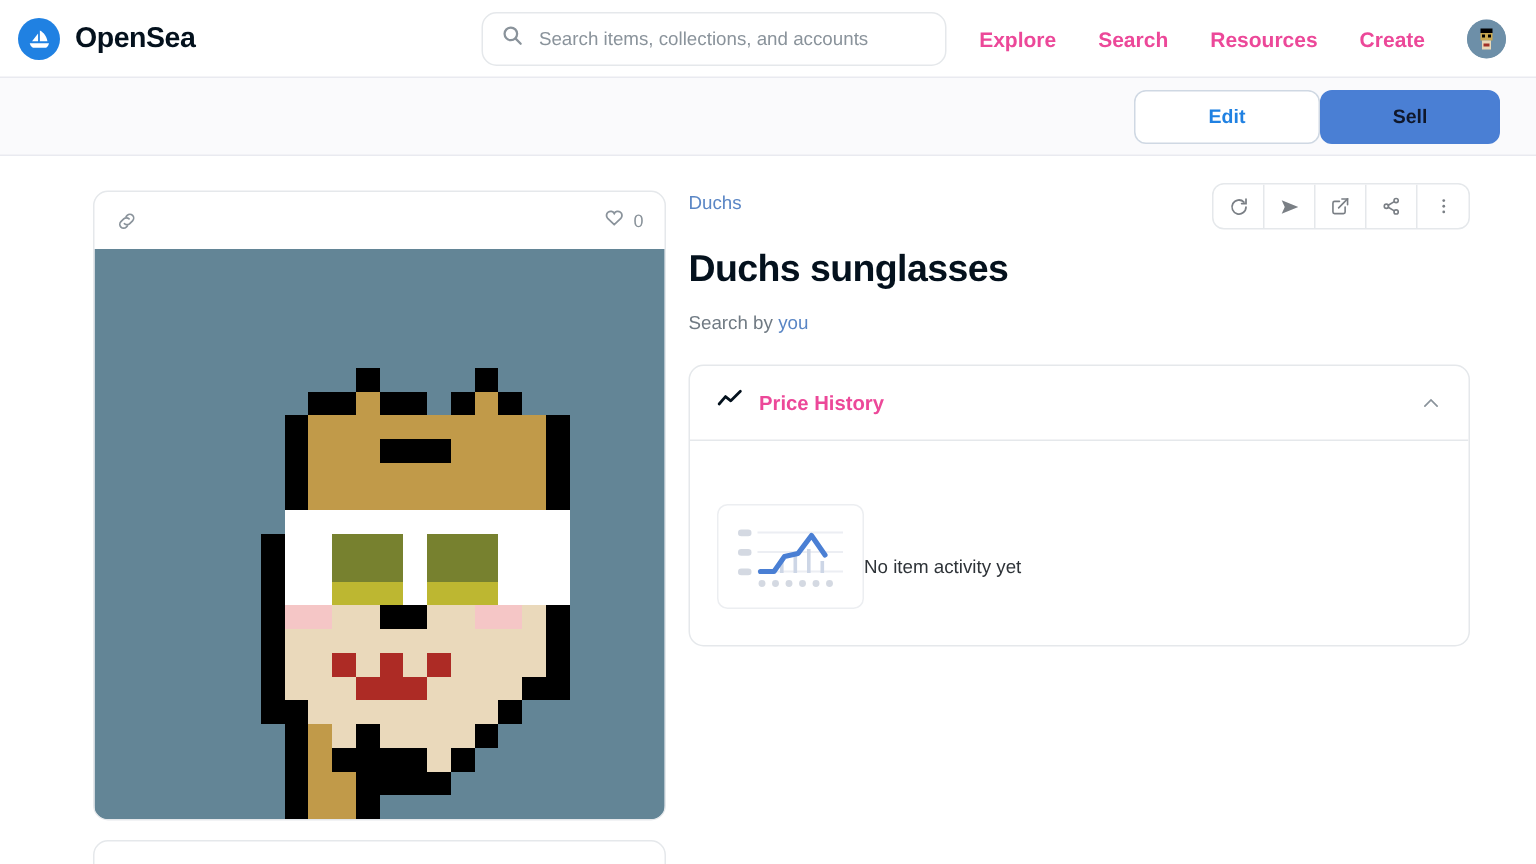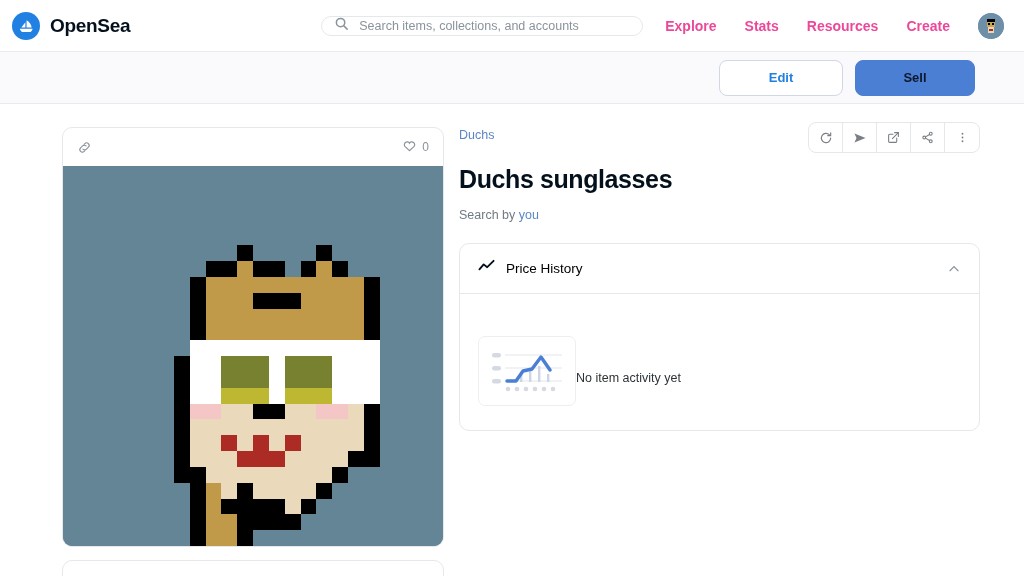--- a/index.html
+++ b/index.html
@@ -29,21 +29,21 @@
     display: flex; align-items: center; justify-content: center;
   }
   .brand-logo svg { display: block; }
   .brand-name {
     font-size: 19px; font-weight: bold; letter-spacing: -0.3px;
     color: #04111d;
   }
 
   .search-wrap {
     margin-left: 191px;
-    width: 389px; height: 20px;
+    width: 389px; height: 36px;
     border: 1px solid #e5e8eb;
     border-radius: 10px;
     background: #fff;
     display: flex; align-items: center;
     padding: 0 12px;
     gap: 10px;
   }
   .search-wrap input {
     border: none; outline: none;
     font-family: "Liberation Sans", sans-serif;
@@ -71,22 +71,21 @@
     flex: 0 0 auto;
     position: relative;
   }
 
   
   .subbar {
     height: 52px;
     background: #fafafc;
     border-bottom: 1px solid #e9eaf0;
     display: flex; align-items: center; justify-content: flex-end;
-    gap: 12px;
-    padding-right: 49px;
+    padding-right: 24px;
   }
   .btn {
     height: 36px;
     border-radius: 8px;
     font-size: 13px; font-weight: bold;
     display: flex; align-items: center; justify-content: center;
     cursor: pointer;
   }
   .btn-edit {
     width: 124px; background: #fff;
@@ -182,21 +181,21 @@
     overflow: hidden;
   }
   .panel-head {
     height: 49px;
     display: flex; align-items: center;
     padding: 0 18px;
     gap: 11px;
     cursor: pointer;
   }
   .panel-head .ptitle {
-    font-size: 13.5px; font-weight: normal; color: #000000;
+    font-size: 13.5px; font-weight: bold; color: #ec4899;
   }
   .panel-head .chev { margin-left: auto; color: #8a939b; display: flex; }
   .panel-body { border-top: 1px solid #e5e8eb; padding: 20px 18px 24px; }
 
   .select {
     width: 160px; height: 38px;
     border: 1px solid #e5e8eb;
     border-radius: 8px;
     display: flex; align-items: center;
     padding: 0 12px;
@@ -241,21 +240,21 @@
       <svg width="15" height="15" viewBox="0 0 24 24" fill="none" stroke="#8a939b" stroke-width="2.4" stroke-linecap="round">
         <circle cx="10.5" cy="10.5" r="6.7"></circle>
           <line x1="15.6" y1="15.6" x2="21" y2="21"></line>
       </svg>
     </span>
     <input type="text" placeholder="Search items, collections, and accounts" style="">
   </div>
 
   <div class="nav-links">
     <span class="nav-link">Explore</span>
-    <span class="nav-link">Stats</span>
+    <span class="nav-link">Search</span>
     <span class="nav-link">Resources</span>
     <span class="nav-link">Create</span>
     <span class="nav-avatar">
       <svg width="26" height="26" viewBox="0 0 26 26">
         <circle cx="13" cy="13" r="13" fill="#6d8fa8"></circle>
         <rect x="9" y="6" width="8" height="3" fill="#000"></rect>
         <rect x="9" y="9" width="8" height="5" fill="#c9a84f"></rect>
         <rect x="10" y="10" width="2" height="2" fill="#000"></rect>
         <rect x="14" y="10" width="2" height="2" fill="#000"></rect>
         <rect x="10" y="14" width="6" height="6" fill="#e8d8b8"></rect>

